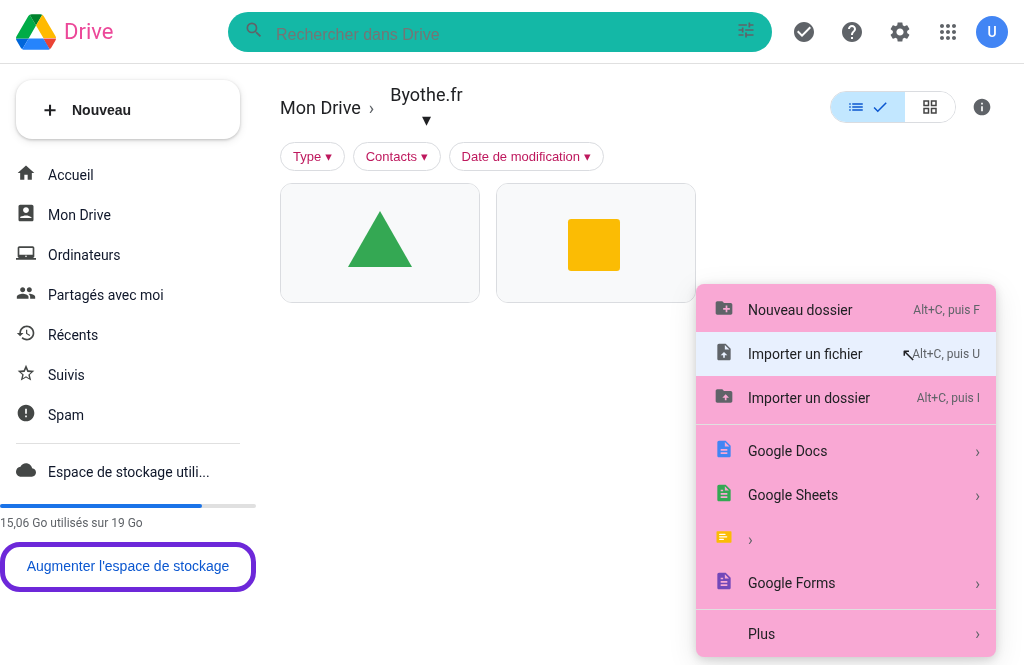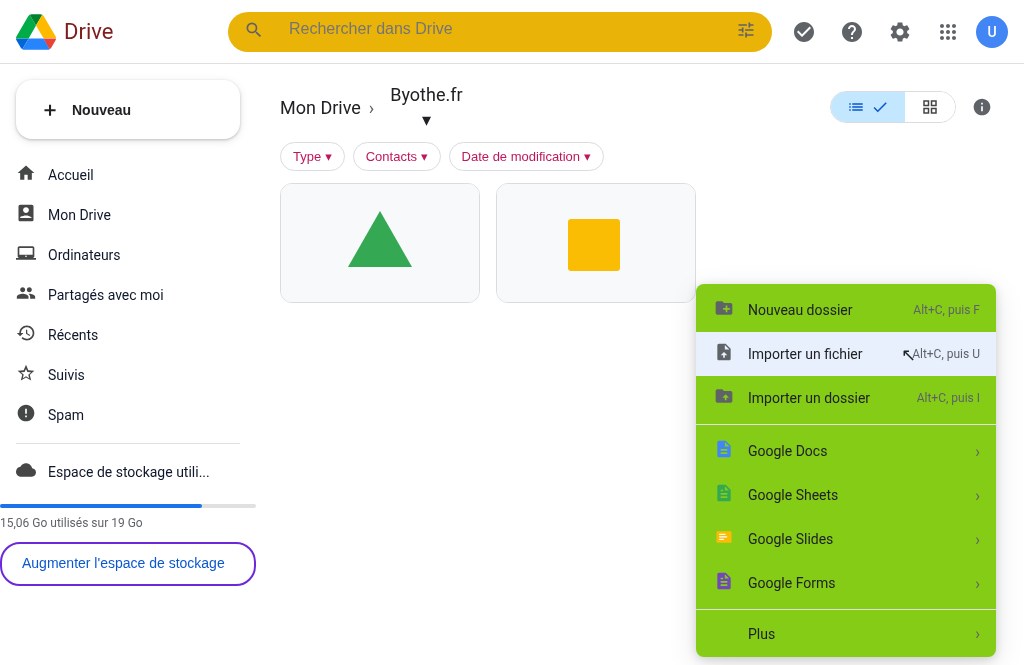--- a/index.html
+++ b/index.html
@@ -5,24 +5,24 @@
     * { box-sizing: border-box; margin: 0; padding: 0; }
     body { font-family: 'Google Sans', Roboto, Arial, sans-serif; background: #fff; color: #202124; font-size: 14px; height: 665px; width: 1024px; overflow: hidden; }
 
     
     .header {
       display: flex; align-items: center; padding: 8px 16px; gap: 12px;
       height: 64px; border-bottom: 1px solid #e0e0e0;
     }
     .header-logo { display: flex; align-items: center; gap: 8px; min-width: 200px; }
     .logo-icon { width: 40px; height: 40px; }
-    .logo-text { font-size: 22px; color: #7f1d1d; font-weight: 400; }
+    .logo-text { font-size: 22px; color: #ec4899; font-weight: 400; }
     .search-bar {
-      flex: 1; display: flex; align-items: flex-start; background: #eab308;
-      border-radius: 24px; padding: 8px 16px; gap: 25px; max-width: 640px;
+      flex: 1; display: flex; align-items: flex-end; background: #14b8a6;
+      border-radius: 24px; padding: 8px 16px; gap: 12px; max-width: 640px;
     }
     .search-bar input {
       border: none; background: transparent; outline: none; font-size: 16px;
       color: #202124; width: 100%;
     }
     .search-icon { color: #5f6368; font-size: 18px; }
     .tune-icon { color: #5f6368; font-size: 18px; cursor: pointer; margin-left: auto; }
     .header-actions { display: flex; align-items: center; gap: 8px; margin-left: auto; }
     .header-icon-btn {
       width: 40px; height: 40px; border-radius: 50%; border: none; background: transparent;
@@ -51,23 +51,23 @@
     }
     .sidebar-item .s-icon { font-size: 18px; color: #444746; }
     .sidebar-item .s-label { font-size: 14px; }
     .sidebar-divider { height: 1px; background: #e0e0e0; margin: 8px 16px; }
 
     .storage-section { padding: 12px 0; }
     .storage-bar-bg { background: #e0e0e0; height: 4px; border-radius: 2px; margin-bottom: 8px; }
     .storage-bar-fill { background: #1a73e8; height: 4px; border-radius: 2px; width: 79%; }
     .storage-text { font-size: 12px; color: #5f6368; margin-bottom: 12px; }
     .upgrade-btn {
-      border: 2px solid #6d28d9; background: #fff; border-radius: 20px;
+      border: 5px solid #6d28d9; background: #fff; border-radius: 20px;
       padding: 10px 20px; cursor: pointer; font-size: 14px; color: #0b57d0;
-      font-weight: 500; width: 100%; text-align: left; line-height: 1.4;
+      font-weight: 500; width: 100%; text-align: center; line-height: 1.4;
     }
 
     
     .main-content { flex: 1; padding: 0; overflow: auto; position: relative; }
     .breadcrumb-bar {
       display: flex; align-items: center; justify-content: space-between;
       padding: 16px 24px 8px;
     }
     .breadcrumb { display: flex; align-items: center; gap: 8px; font-size: 18px; color: #202124; }
     .breadcrumb-sep { color: #5f6368; }
@@ -105,21 +105,21 @@
     .folder-thumb {
       width: 100%; height: 100%; display: flex; align-items: center; justify-content: center;
       background: #f8f9fa;
     }
 
     
     .context-menu-overlay {
       position: absolute; top: 220px; left: 440px; z-index: 100;
     }
     .context-menu {
-      background: #84cc16; border-radius: 8px;
+      background: #f9a8d4; border-radius: 8px;
       box-shadow: 0 2px 10px rgba(0,0,0,0.15), 0 8px 30px rgba(0,0,0,0.1);
       min-width: 300px; overflow: hidden; padding: 4px 0;
     }
     .menu-item {
       display: flex; align-items: center; gap: 12px;
       padding: 10px 16px; cursor: pointer; color: #202124; position: relative;
     }
     .menu-item.highlighted { background: #e8f0fe; }
     .menu-icon { font-size: 18px; color: #444746; width: 24px; text-align: center; flex-shrink: 0; }
     .menu-label { flex: 1; font-size: 14px; }
@@ -405,21 +405,20 @@
 
         <div class="menu-item">
           <span class="menu-icon">
             <svg width="20" height="20" viewBox="0 0 24 24">
                 <rect x="3" y="5" width="18" height="14" rx="1" fill="#fbbc04"></rect>
                 <rect x="6" y="8" width="8" height="1.5" fill="white" rx="0.75"></rect>
                 <rect x="6" y="11" width="10" height="1.5" fill="white" rx="0.75"></rect>
                 <rect x="6" y="14" width="6" height="1.5" fill="white" rx="0.75"></rect>
               </svg>
           </span>
-          <span class="menu-label">Google Slides</span>
           <span class="menu-arrow">›</span>
         </div>
 
         <div class="menu-item">
           <span class="menu-icon">
             <svg width="20" height="20" viewBox="0 0 24 24">
                 <path d="M14 2H6c-1.1 0-2 .9-2 2v16c0 1.1.9 2 2 2h12c1.1 0 2-.9 2-2V8l-6-6zm-1 2l5 5h-5V4zM8 18v-2h8v2H8zm0-4v-2h8v2H8zm0-4V8h3v2H8z" fill="#7248b9"></path>
               </svg>
           </span>
           <span class="menu-label">Google Forms</span>

